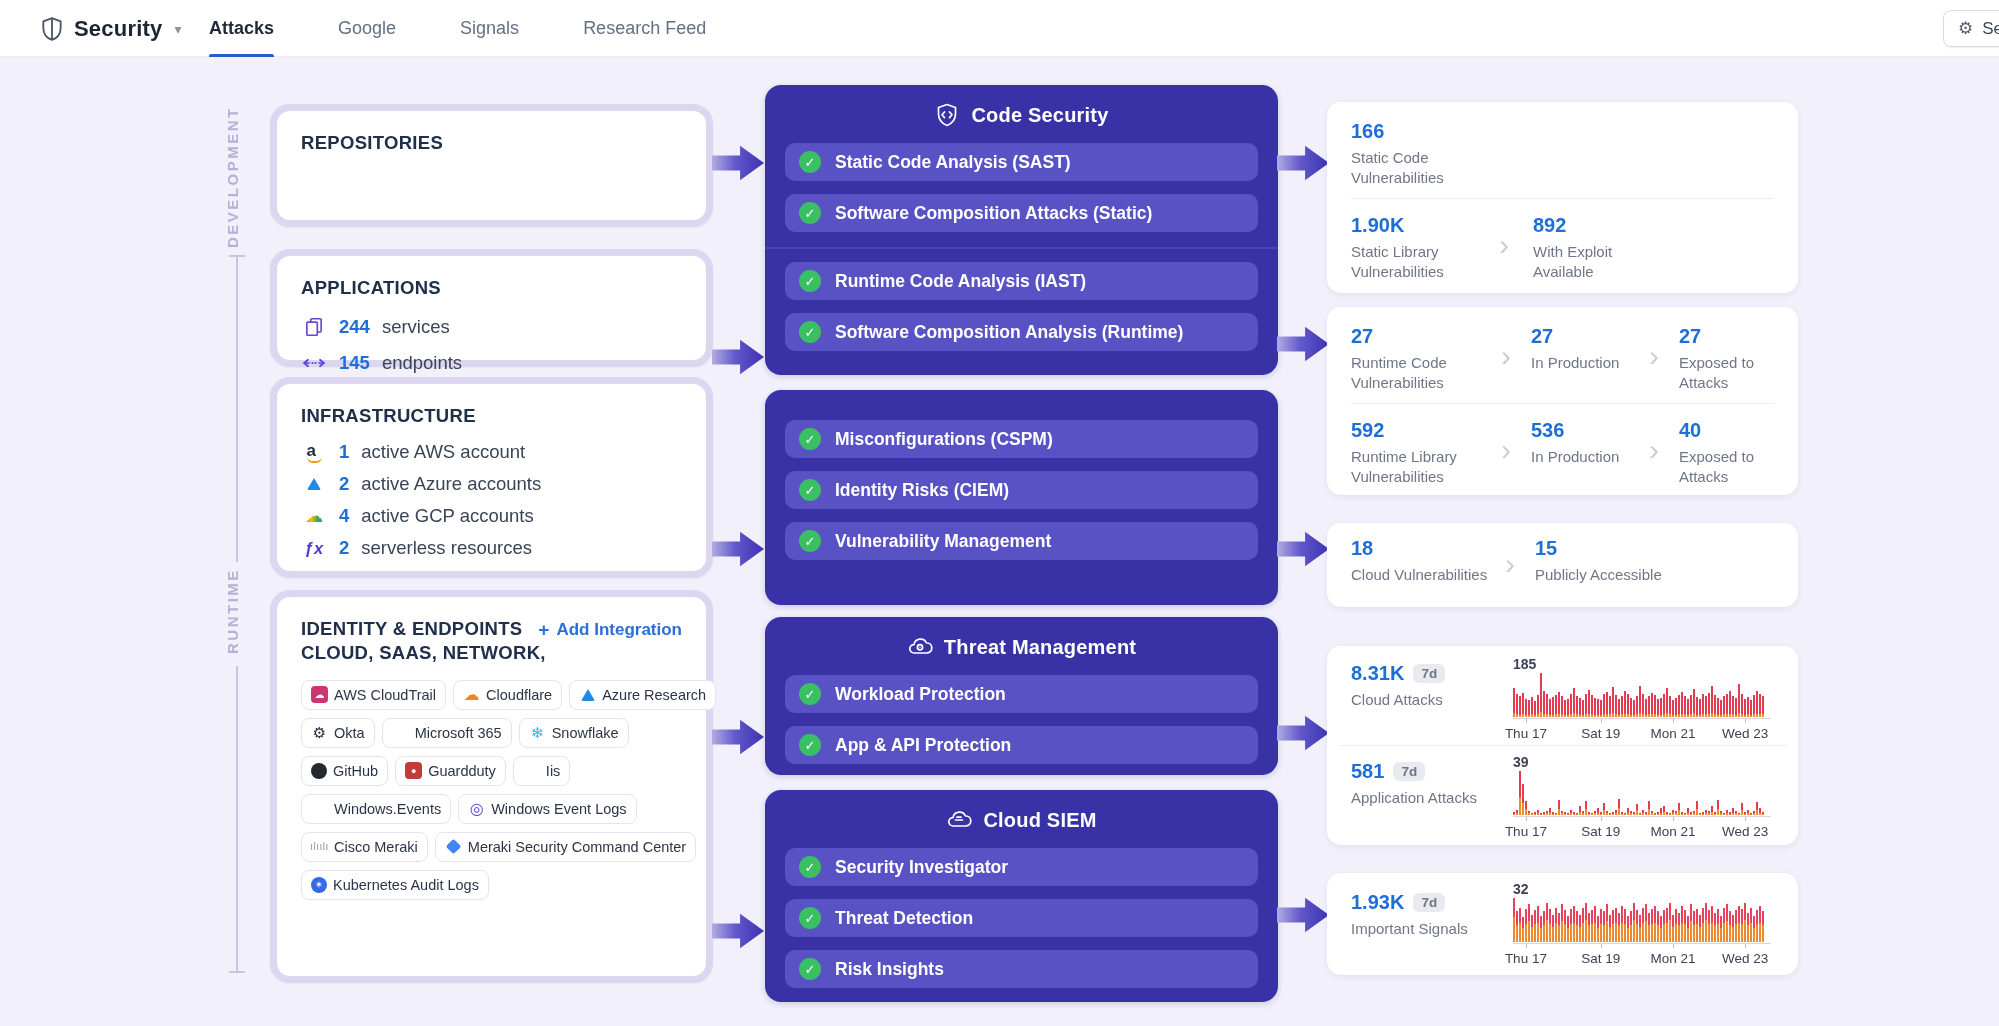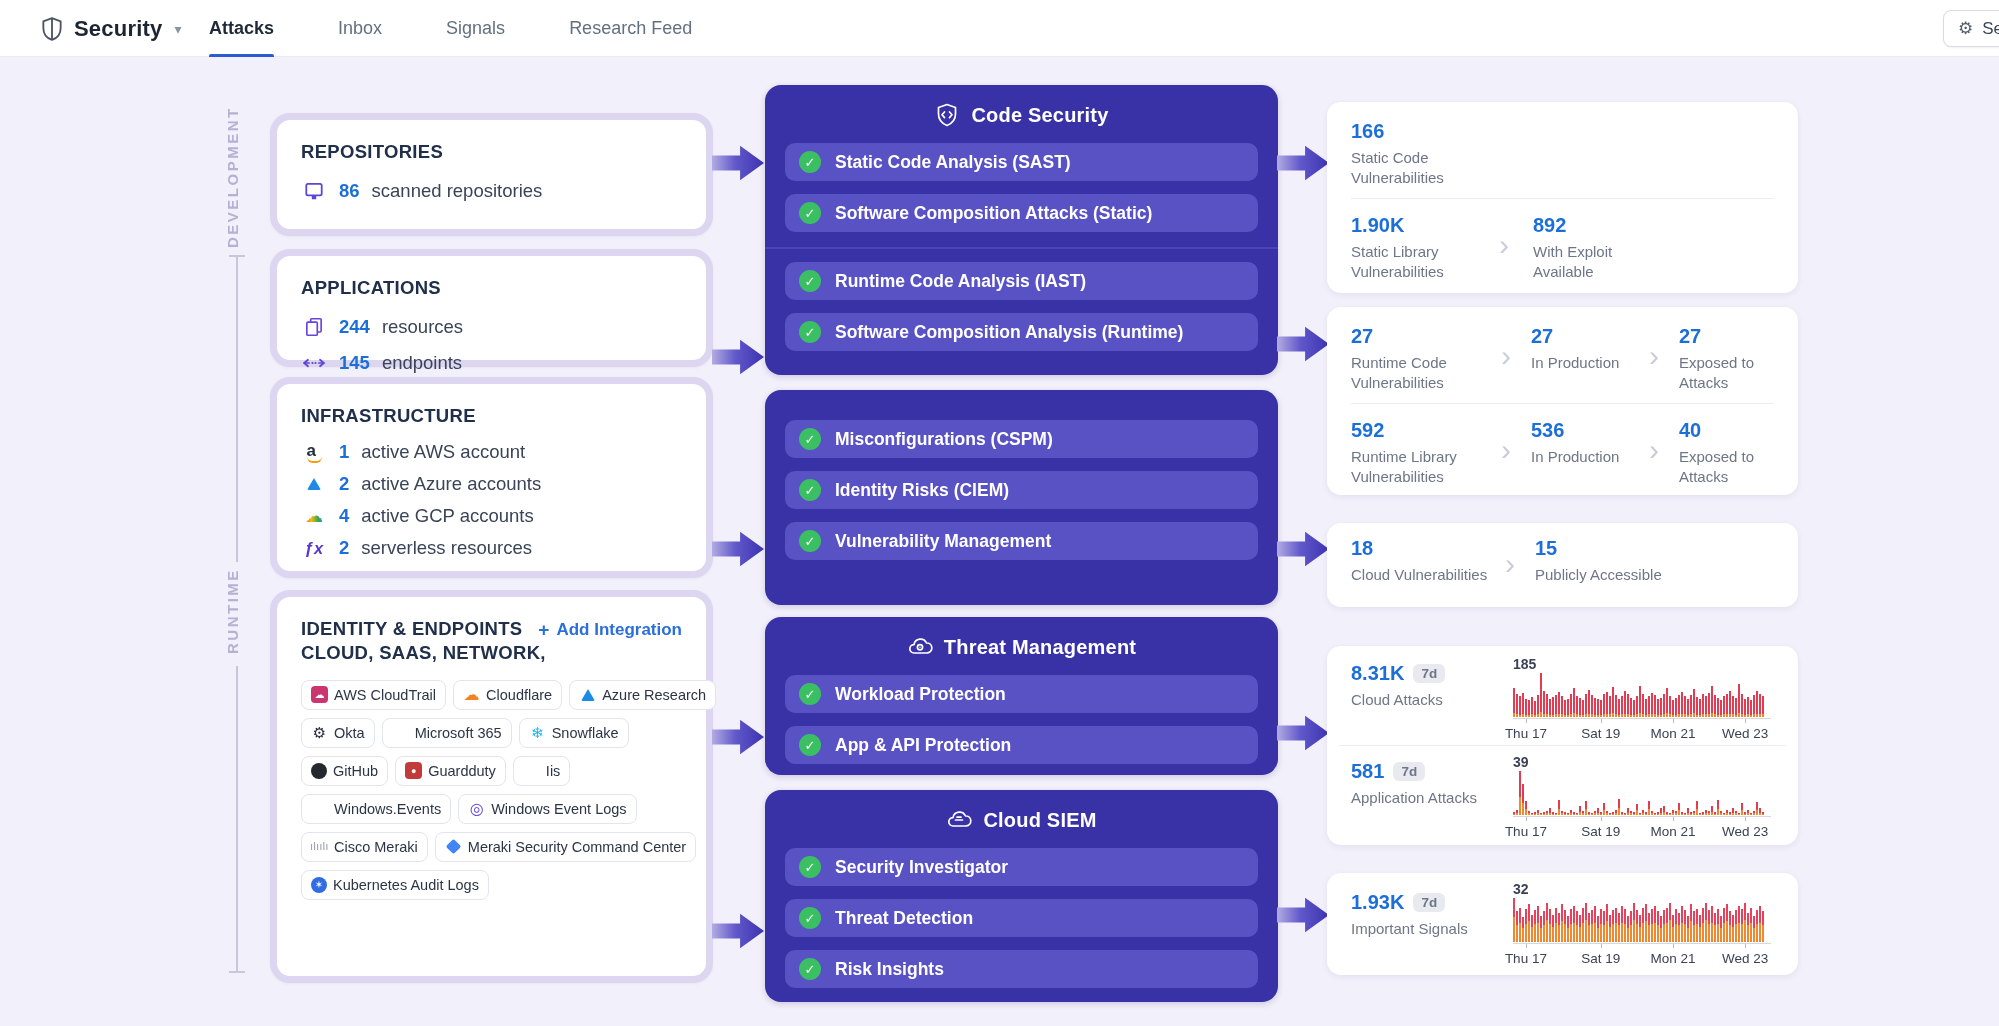--- a/index.html
+++ b/index.html
@@ -110,61 +110,51 @@
         <svg width="24" height="26" viewBox="0 0 22 24" fill="none" stroke="#4b5563" stroke-width="1.7" stroke-linejoin="round">
           <path d="M11 2 L19 5 V11 C19 17 15.5 20.5 11 22 C6.5 20.5 3 17 3 11 V5 Z"></path>
           <path d="M11 2 V22"></path>
         </svg>
       </span>
       <span class="nav-title">Security</span>
       <span class="nav-caret">▾</span>
     </div>
     <div class="tabs">
       <div class="tab active">Attacks</div>
-      <div class="tab">Inbox</div>
+      <div class="tab">Google</div>
       <div class="tab">Signals</div>
       <div class="tab">Research Feed</div>
     </div>
     <div class="settings-btn">
       <span class="gear">⚙</span>
       <span>Set</span>
     </div>
   </div>
 
   <div class="rail-text" style="left:224px; top:108px; height:140px;">DEVELOPMENT</div>
   <div class="rail-line" style="left:229px; top:255px; width:16px; height:2px;"></div>
   <div class="rail-line" style="left:236px; top:255px; width:2px; height:718px;"></div>
   <div class="rail-line" style="left:229px; top:971px; width:16px; height:2px;"></div>
   <div class="rail-text rail-label-runtime" style="left:224px; top:562px; height:104px;">RUNTIME</div>
 
-  <div class="wcard" style="top:113px; height:123px;">
+  <div class="wcard" style="top:104px; height:123px;">
     <div class="wcard-title">REPOSITORIES</div>
-    <div class="asset-row first">
-      <span class="asset-icon">
-        <svg width="22" height="22" viewBox="0 0 20 20" fill="none" stroke="#5b45d6" stroke-width="1.6">
-          <rect x="3" y="3.5" width="14" height="10.5" rx="1.5"></rect>
-            <rect x="8" y="14" width="4" height="3.5" fill="#5b45d6" stroke="none"></rect>
-        </svg>
-      </span>
-      <span class="asset-value">86</span>
-      <span class="asset-label">scanned repositories</span>
-    </div>
   </div>
 
   <div class="wcard" style="top:249px; height:118px;">
     <div class="wcard-title">APPLICATIONS</div>
     <div class="asset-row first">
       <span class="asset-icon">
         <svg width="22" height="22" viewBox="0 0 20 20" fill="none" stroke="#6a43d8" stroke-width="1.5">
           <rect x="7" y="2.5" width="9.5" height="12" rx="1"></rect>
             <rect x="3.5" y="5.5" width="9.5" height="12" rx="1" fill="#ffffff"></rect>
         </svg>
       </span>
       <span class="asset-value">244</span>
-      <span class="asset-label">resources</span>
+      <span class="asset-label">services</span>
     </div>
     <div class="asset-row">
       <span class="asset-icon">
         <svg width="24" height="16" viewBox="0 0 22 14" fill="none" stroke="#5b45d6" stroke-width="1.6" stroke-linecap="round" stroke-linejoin="round">
           <path d="M2 7 h4.5 M15.5 7 h4.5"></path>
             <path d="M5.5 4 L2 7 L5.5 10"></path>
             <path d="M16.5 4 L20 7 L16.5 10"></path>
           <circle cx="9.6" cy="7" r="1" fill="#5b45d6" stroke="none"></circle>
             <circle cx="12.4" cy="7" r="1" fill="#5b45d6" stroke="none"></circle>
         </svg>

